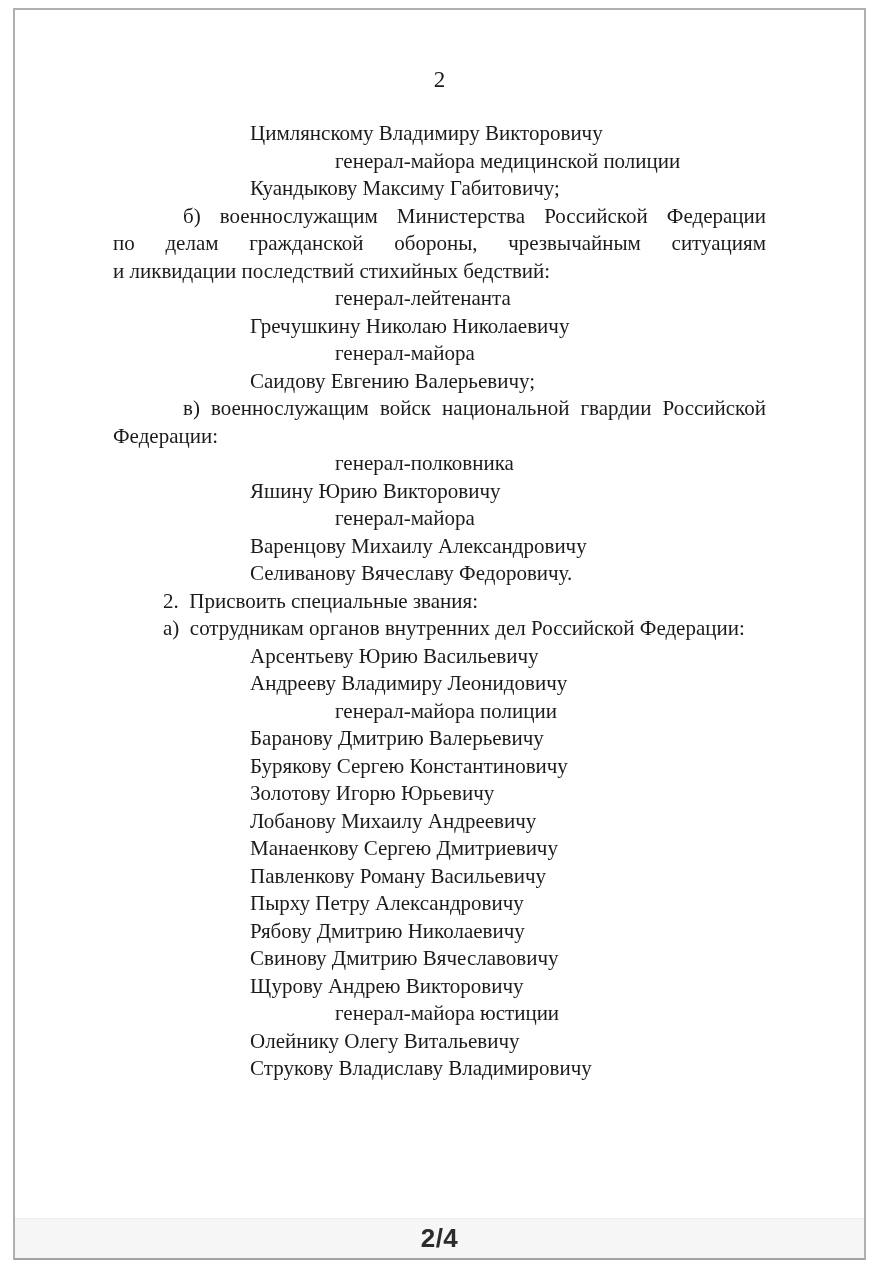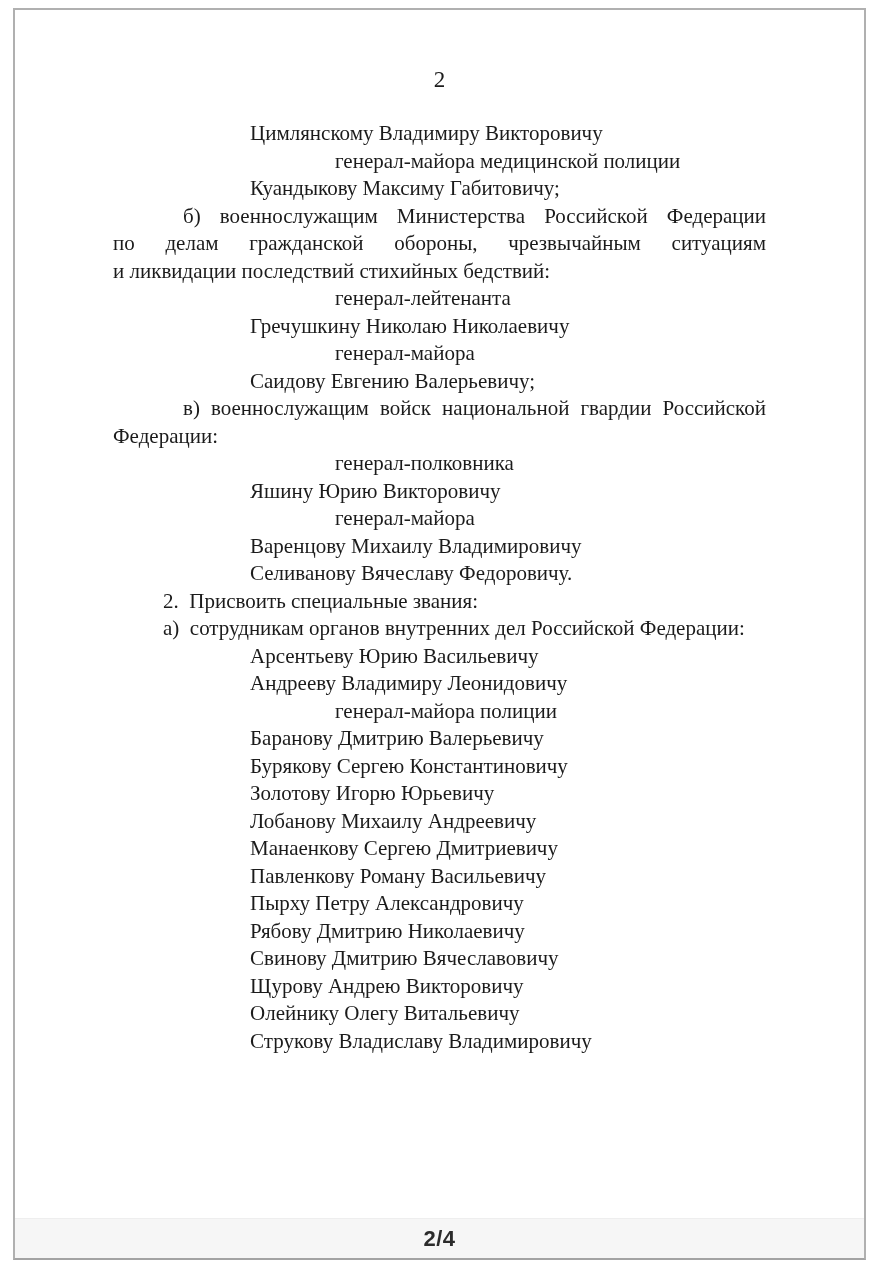--- a/index.html
+++ b/index.html
@@ -56,21 +56,21 @@
     height: 40px;
     background: #f6f6f6;
     border-top: 1px solid #eeeeee;
     display: flex;
     align-items: center;
     justify-content: center;
   }
   .footer-label {
     font-family: "Liberation Sans", "DejaVu Sans", sans-serif;
     font-weight: bold;
-    font-size: 22px;
+    font-size: 26px;
     color: #2b2b2b;
     letter-spacing: 0.5px;
   }
 </style>
 </head>
 <body>
 
 <div class="doc-frame">
   <div class="page-number">2</div>
 
@@ -84,37 +84,38 @@
       <div class="line para-left">и ликвидации последствий стихийных бедствий:</div>
       <div class="line rank">генерал-лейтенанта</div>
       <div class="line name">Гречушкину Николаю Николаевичу</div>
       <div class="line rank">генерал-майора</div>
       <div class="line name">Саидову Евгению Валерьевичу;</div>
       <div class="line para-first-just">в) военнослужащим войск национальной гвардии Российской</div>
       <div class="line para-left">Федерации:</div>
       <div class="line rank">генерал-полковника</div>
       <div class="line name">Яшину Юрию Викторовичу</div>
       <div class="line rank">генерал-майора</div>
-      <div class="line name">Варенцову Михаилу Владимировичу</div>
+      <div class="line name">Варенцову Михаилу Александровичу</div>
       <div class="line name">Селиванову Вячеславу Федоровичу.</div>
       <div class="line indent">2.&nbsp; Присвоить специальные звания:</div>
       <div class="line indent">а)&nbsp; сотрудникам органов внутренних дел Российской Федерации:</div>
       <div class="line name">Арсентьеву Юрию Васильевичу</div>
       <div class="line name">Андрееву Владимиру Леонидовичу</div>
       <div class="line rank">генерал-майора полиции</div>
       <div class="line name">Баранову Дмитрию Валерьевичу</div>
       <div class="line name">Бурякову Сергею Константиновичу</div>
       <div class="line name">Золотову Игорю Юрьевичу</div>
       <div class="line name">Лобанову Михаилу Андреевичу</div>
       <div class="line name">Манаенкову Сергею Дмитриевичу</div>
       <div class="line name">Павленкову Роману Васильевичу</div>
       <div class="line name">Пырху Петру Александровичу</div>
       <div class="line name">Рябову Дмитрию Николаевичу</div>
       <div class="line name">Свинову Дмитрию Вячеславовичу</div>
       <div class="line name">Щурову Андрею Викторовичу</div>
+      <div class="line rank">генерал-майора юстиции</div>
       <div class="line name">Олейнику Олегу Витальевичу</div>
       <div class="line name">Струкову Владиславу Владимировичу</div>
     </div>
 
   <div class="footer-bar">
     <span class="footer-label">2/4</span>
   </div>
 </div>
 
 </body></html>

